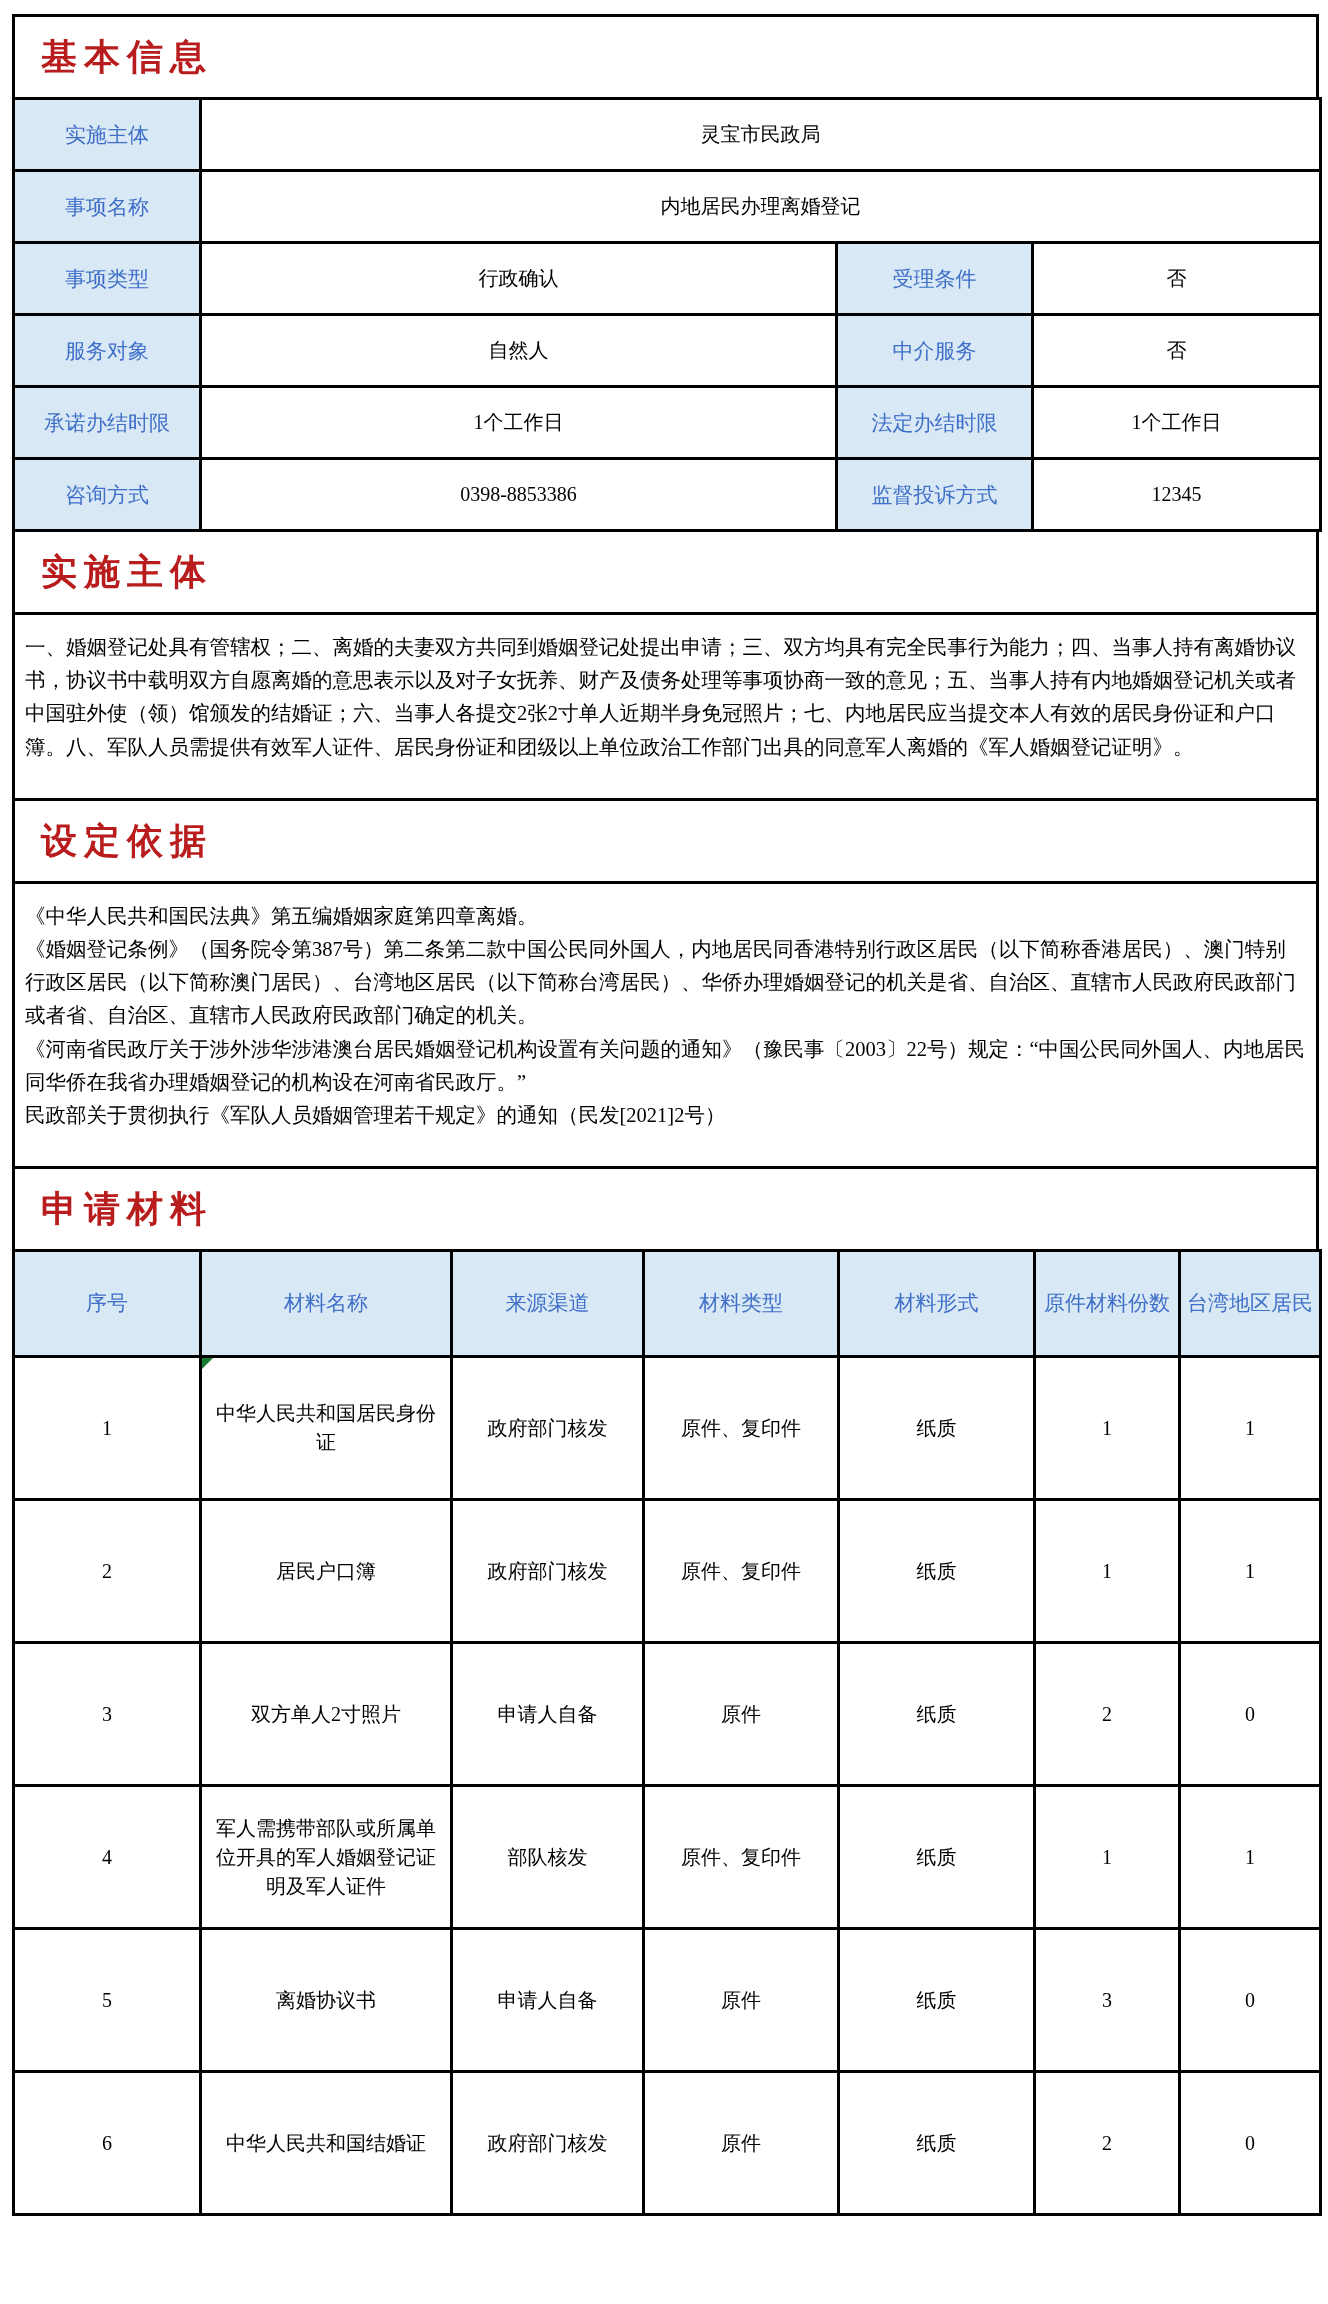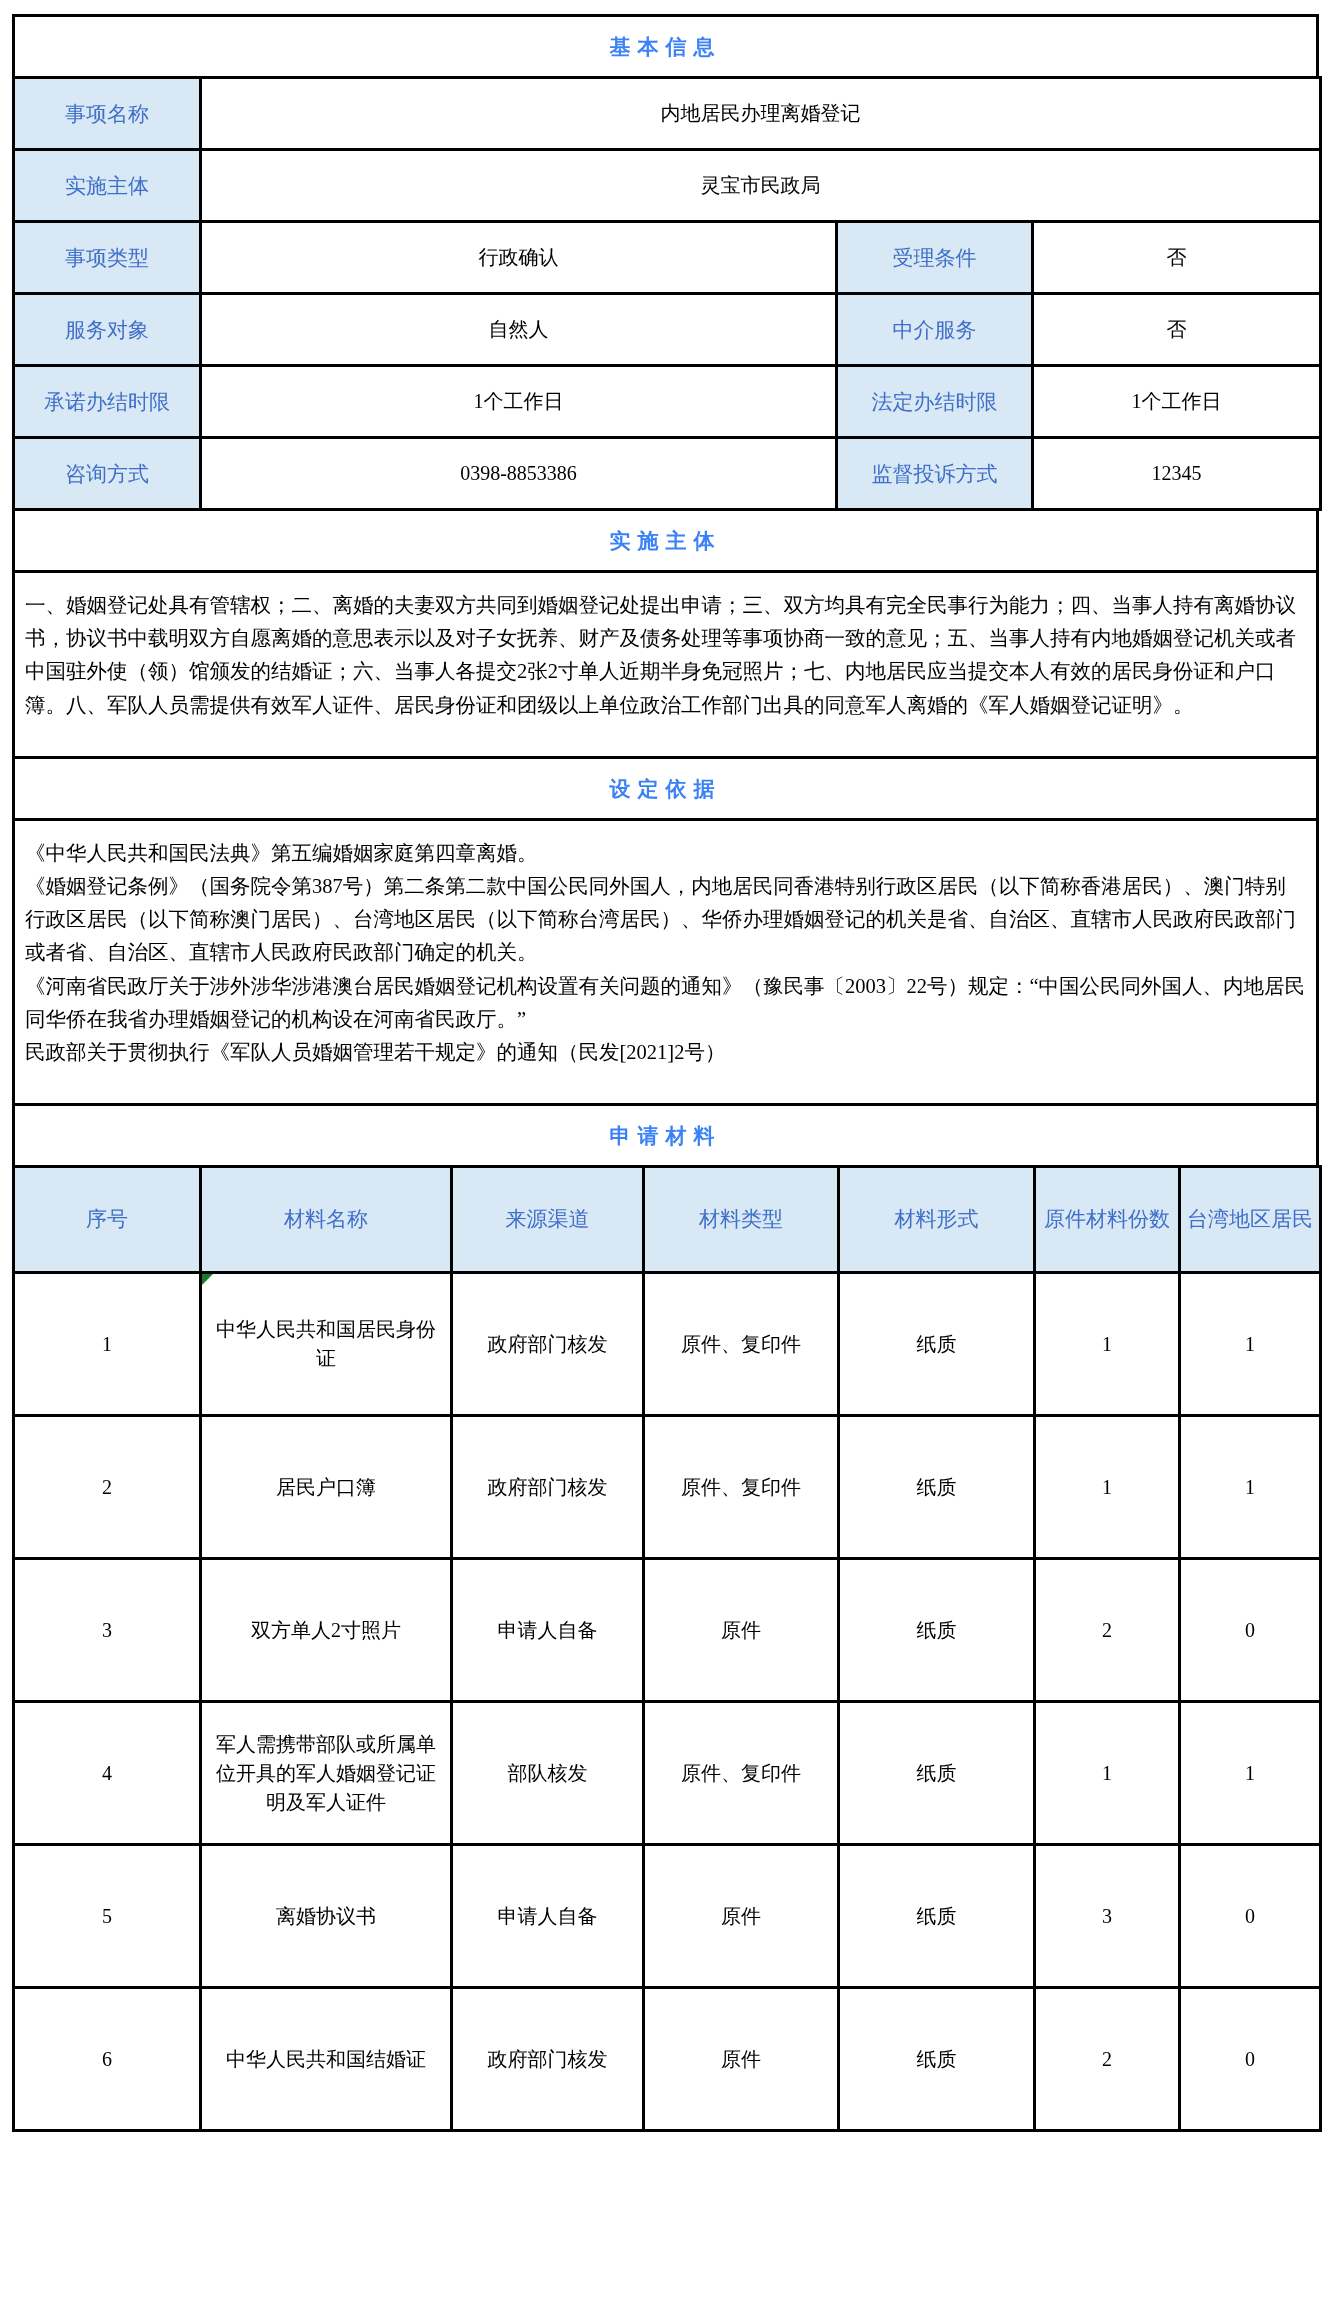--- a/index.html
+++ b/index.html
@@ -10,25 +10,24 @@
     width:1328px;
   }
   .doc { width:1307px; margin:14px 0 0 12px; }
 
   .sec-title {
     border:3px solid #000;
     margin-top:-3px;
     padding:16px 26px 15px 26px;
     font-family:"Liberation Sans", "DejaVu Sans", sans-serif;
     font-weight:bold;
-    font-size:21px;
+    font-size:36px;
     letter-spacing:7px;
-    color:#3b82f6;
+    color:#b91c1c;
     background:#fff;
-    text-align:center;
   }
   .sec-title:first-child { margin-top:0; }
 
   table { border-collapse:collapse; table-layout:fixed; width:1307px; margin-top:-3px; }
   td, th { border:3px solid #000; padding:4px 6px; font-size:20px; font-weight:normal; }
 
   
   .basic td { height:72px; text-align:center; vertical-align:middle; }
   .basic tr.tall td { height:88px; }
   td.lbl {
@@ -84,26 +83,26 @@
   <div class="sec-title">基本信息</div>
   <table class="basic">
     <colgroup>
         <col style="width:187px">
         <col style="width:636px">
         <col style="width:196px">
         <col style="width:288px">
       </colgroup>
     <tbody>
         <tr>
+      <td class="lbl">实施主体</td>
+      <td class="val" colspan="3">灵宝市民政局</td>
+    </tr>
+    <tr>
       <td class="lbl">事项名称</td>
       <td class="val" colspan="3">内地居民办理离婚登记</td>
-    </tr>
-    <tr>
-      <td class="lbl">实施主体</td>
-      <td class="val" colspan="3">灵宝市民政局</td>
     </tr>
     <tr>
       <td class="lbl">事项类型</td>
       <td class="val">行政确认</td>
       <td class="lbl">受理条件</td>
       <td class="val">否</td>
     </tr>
     <tr>
       <td class="lbl">服务对象</td>
       <td class="val">自然人</td>

